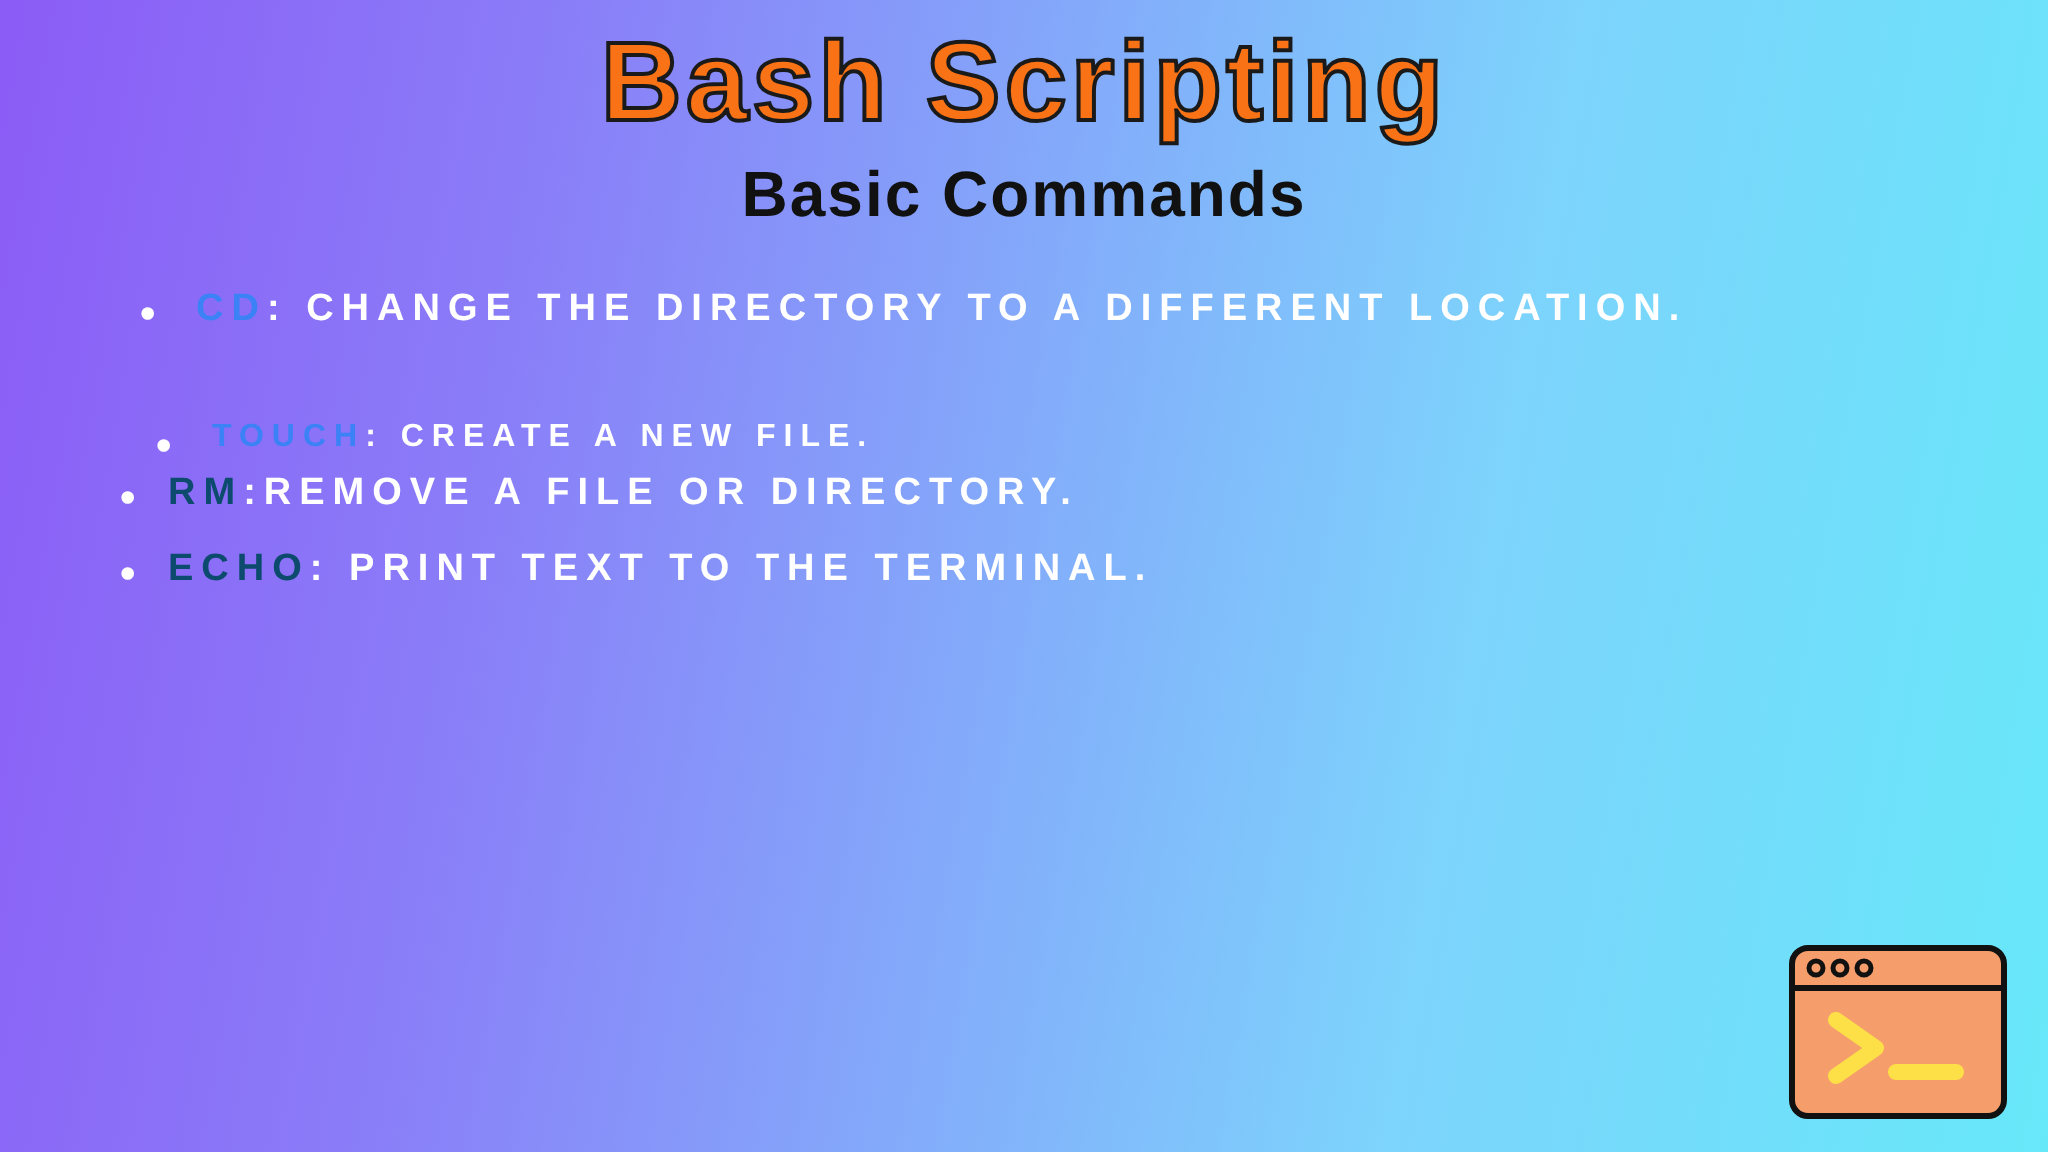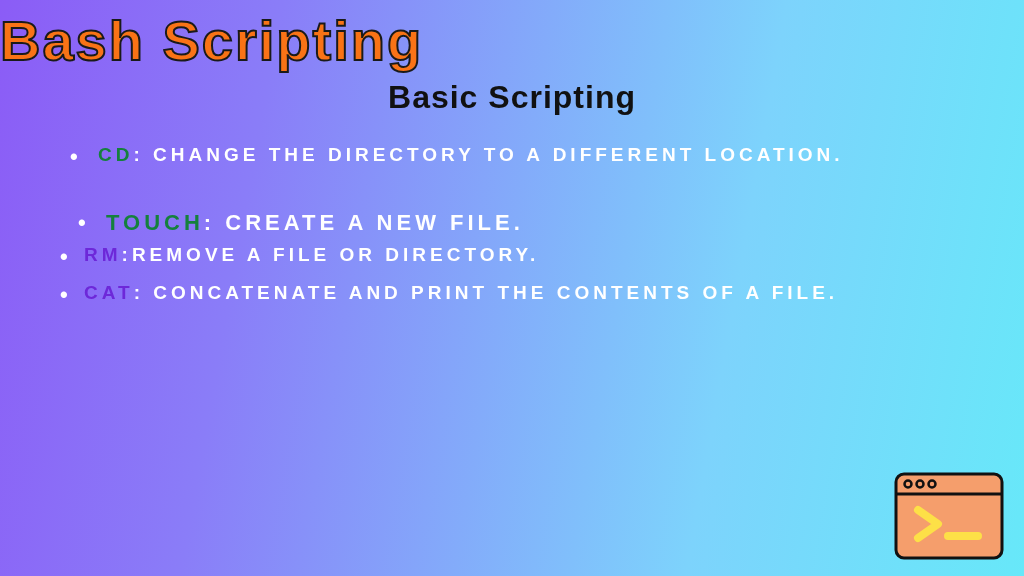--- a/index.html
+++ b/index.html
@@ -5,21 +5,21 @@
   * { margin: 0; padding: 0; box-sizing: border-box; }
   body {
     width: 1024px;
     height: 576px;
     background: linear-gradient(100deg, #8b5cf6 0%, #8a7df8 25%, #7dd3fc 70%, #67e8f9 100%);
     font-family: Arial, Helvetica, sans-serif;
     position: relative;
     overflow: hidden;
   }
   .title {
-    text-align: left;
+    text-align: center;
     font-size: 56px;
     font-weight: 900;
     color: #f97316;
     -webkit-text-stroke: 2px #1a1a1a;
     letter-spacing: 2px;
     padding-top: 8px;
     font-family: Arial Black, Arial, sans-serif;
   }
   .subtitle {
     text-align: center;
@@ -46,47 +46,47 @@
     font-family: Arial, Helvetica, sans-serif;
   }
   .list li::before {
     content: "•";
     position: absolute;
     left: 0;
     color: #fff;
     font-size: 22px;
   }
   .list li .cmd {
-    color: #6d28d9;
+    color: #0c4a6e;
     font-weight: 900;
   }
   .list li.item-0 .cmd,
-  .list li.item-1 .cmd { color: #15803d; }
+  .list li.item-1 .cmd { color: #3b82f6; }
   .list li.item-0 { padding-left: 28px; margin-left: 10px; }
-  .list li.item-1 { padding-left: 28px; margin-left: 18px; font-size: 22px; margin-bottom: 8px; margin-top: 44px; }
+  .list li.item-1 { padding-left: 28px; margin-left: 18px; font-size: 16px; margin-bottom: 8px; margin-top: 44px; }
   .list li.item-2 { margin-bottom: 16px; }
   .terminal-icon {
     position: absolute;
     right: 20px;
     bottom: 16px;
     width: 110px;
     height: 88px;
   }
 </style>
 </head>
 <body>
 
 <h1 class="title">Bash Scripting</h1>
-<h2 class="subtitle">Basic Scripting</h2>
+<h2 class="subtitle">Basic Commands</h2>
 
 <ul class="list">
   <li class="item-0"><span class="cmd">CD</span><span>: </span><span>CHANGE THE DIRECTORY TO A DIFFERENT LOCATION.</span></li>
   <li class="item-1"><span class="cmd">TOUCH</span><span>: </span><span>CREATE A NEW FILE.</span></li>
   <li class="item-2"><span class="cmd">RM</span><span>:</span><span>REMOVE A FILE OR DIRECTORY.</span></li>
-  <li class="item-6"><span class="cmd">CAT</span><span>: </span><span>CONCATENATE AND PRINT THE CONTENTS OF A FILE.</span></li>
+  <li class="item-5"><span class="cmd">ECHO</span><span>: </span><span>PRINT TEXT TO THE TERMINAL.</span></li>
 </ul>
 
 <div class="terminal-icon">
   <svg viewBox="0 0 110 88" width="110" height="88">
     <rect x="2" y="2" width="106" height="84" rx="8" fill="#f59e6c" stroke="#111" stroke-width="3"></rect>
     <line x1="2" y1="22" x2="108" y2="22" stroke="#111" stroke-width="3"></line>
     <circle cx="14" cy="12" r="3.5" fill="none" stroke="#111" stroke-width="2.5"></circle>
     <circle cx="26" cy="12" r="3.5" fill="none" stroke="#111" stroke-width="2.5"></circle>
     <circle cx="38" cy="12" r="3.5" fill="none" stroke="#111" stroke-width="2.5"></circle>
     <path d="M 24 38 L 44 52 L 24 66" fill="none" stroke="#fde047" stroke-width="8" stroke-linecap="round" stroke-linejoin="round"></path>

